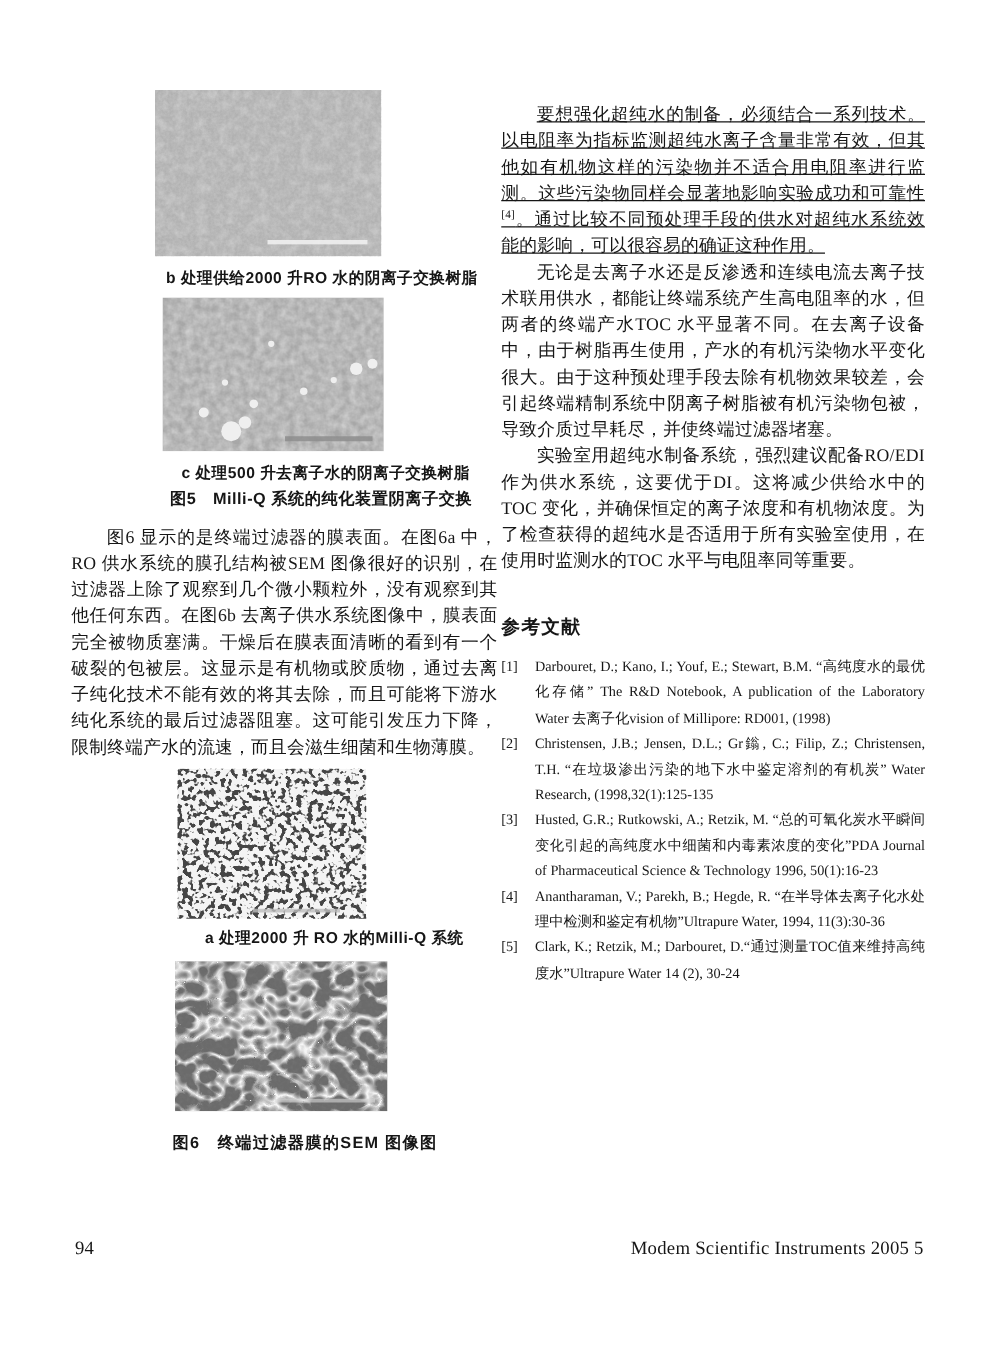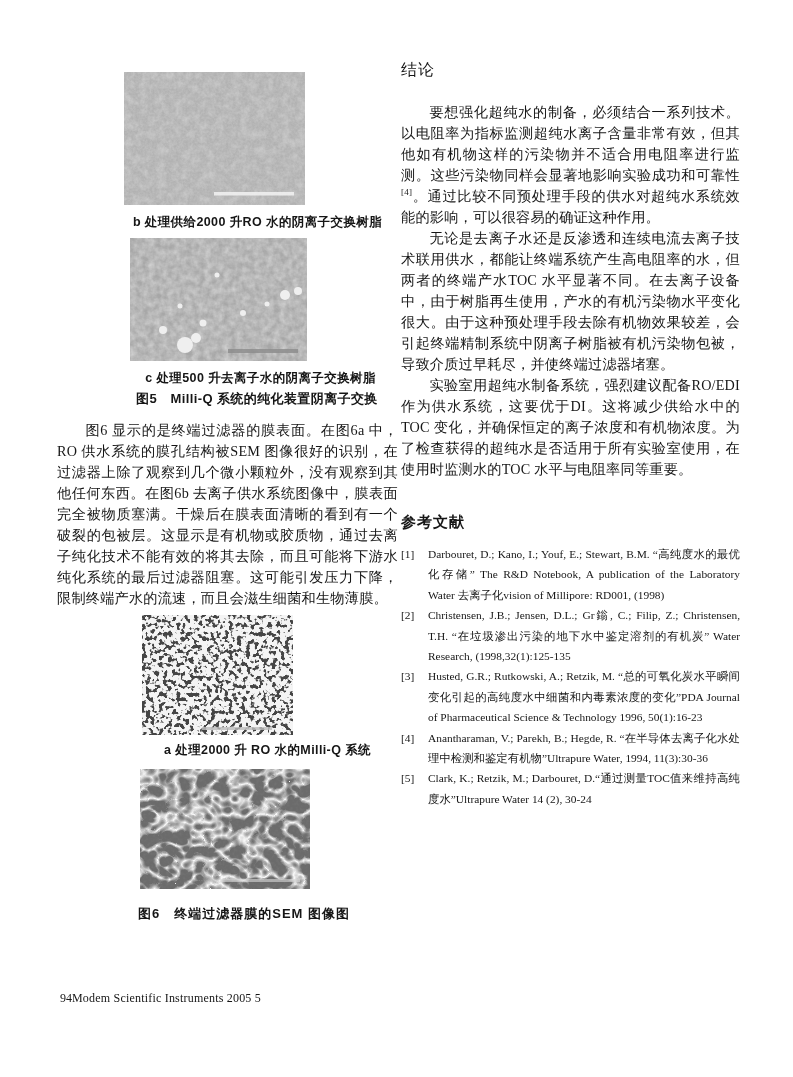--- a/index.html
+++ b/index.html
@@ -58,41 +58,41 @@
     text-indent: 2em;
     letter-spacing: 0.2px;
   }
   .lpara { margin-top: 13px; }
 
   .heading {
     font-size: 16px;
     line-height: 20px;
     letter-spacing: 1px;
   }
-  .p1 { margin-top: 22px; }
+  .p1 { margin-top: 22px; text-decoration: underline; }
   .sup { font-size: 9px; vertical-align: super; line-height: 0; }
 
   .refs-heading { margin-top: 32px; font-size: 15px; font-weight: bold; }
   .ref-list { margin-top: 12px; }
   .ref {
     display: flex;
     font-size: 11.4px;
     line-height: 20.4px;
     text-align: justify;
   }
   .ref-num { flex: none; width: 27px; }
   .ref-text { flex: 1; }
 
   .footer {
     position: absolute;
     left: 60px; right: 54px; top: 991px;
     display: flex;
-    justify-content: flex-start;
+    justify-content: space-between;
     align-items: baseline;
-    font-size: 12px;
+    font-size: 15px;
   }
   .footer .journal { letter-spacing: 0.2px; }
 </style>
 </head>
 <body>
 
 <div class="page">
 
   <div class="col-left">
 
@@ -178,21 +178,20 @@
         <rect width="170" height="120" filter="url(#nz6b2)" opacity="0.5"></rect>
         <rect width="170" height="120" filter="url(#nz6b)"></rect>
         <rect x="80" y="110" width="80" height="3" fill="#d9d9d9" opacity="0.6"></rect>
       </svg>
     </figure>
 
     <div class="fig-title t6">图6　终端过滤器膜的SEM 图像图</div>
   </div>
 
   <div class="col-right">
-    <div class="heading">结论</div>
 
     <p class="para p1"><span>要想强化超纯水的制备，必须结合一系列技术。以电阻率为指标监测超纯水离子含量非常有效，但其他如有机物这样的污染物并不适合用电阻率进行监测。这些污染物同样会显著地影响实验成功和可靠性</span><span class="sup">[4]</span><span>。通过比较不同预处理手段的供水对超纯水系统效能的影响，可以很容易的确证这种作用。</span></p>
 
     <p class="para">无论是去离子水还是反渗透和连续电流去离子技术联用供水，都能让终端系统产生高电阻率的水，但两者的终端产水TOC 水平显著不同。在去离子设备中，由于树脂再生使用，产水的有机污染物水平变化很大。由于这种预处理手段去除有机物效果较差，会引起终端精制系统中阴离子树脂被有机污染物包被，导致介质过早耗尽，并使终端过滤器堵塞。</p>
 
     <p class="para">实验室用超纯水制备系统，强烈建议配备RO/EDI 作为供水系统，这要优于DI。这将减少供给水中的TOC 变化，并确保恒定的离子浓度和有机物浓度。为了检查获得的超纯水是否适用于所有实验室使用，在使用时监测水的TOC 水平与电阻率同等重要。</p>
 
     <div class="heading refs-heading">参考文献</div>
 
     <div class="ref-list">

